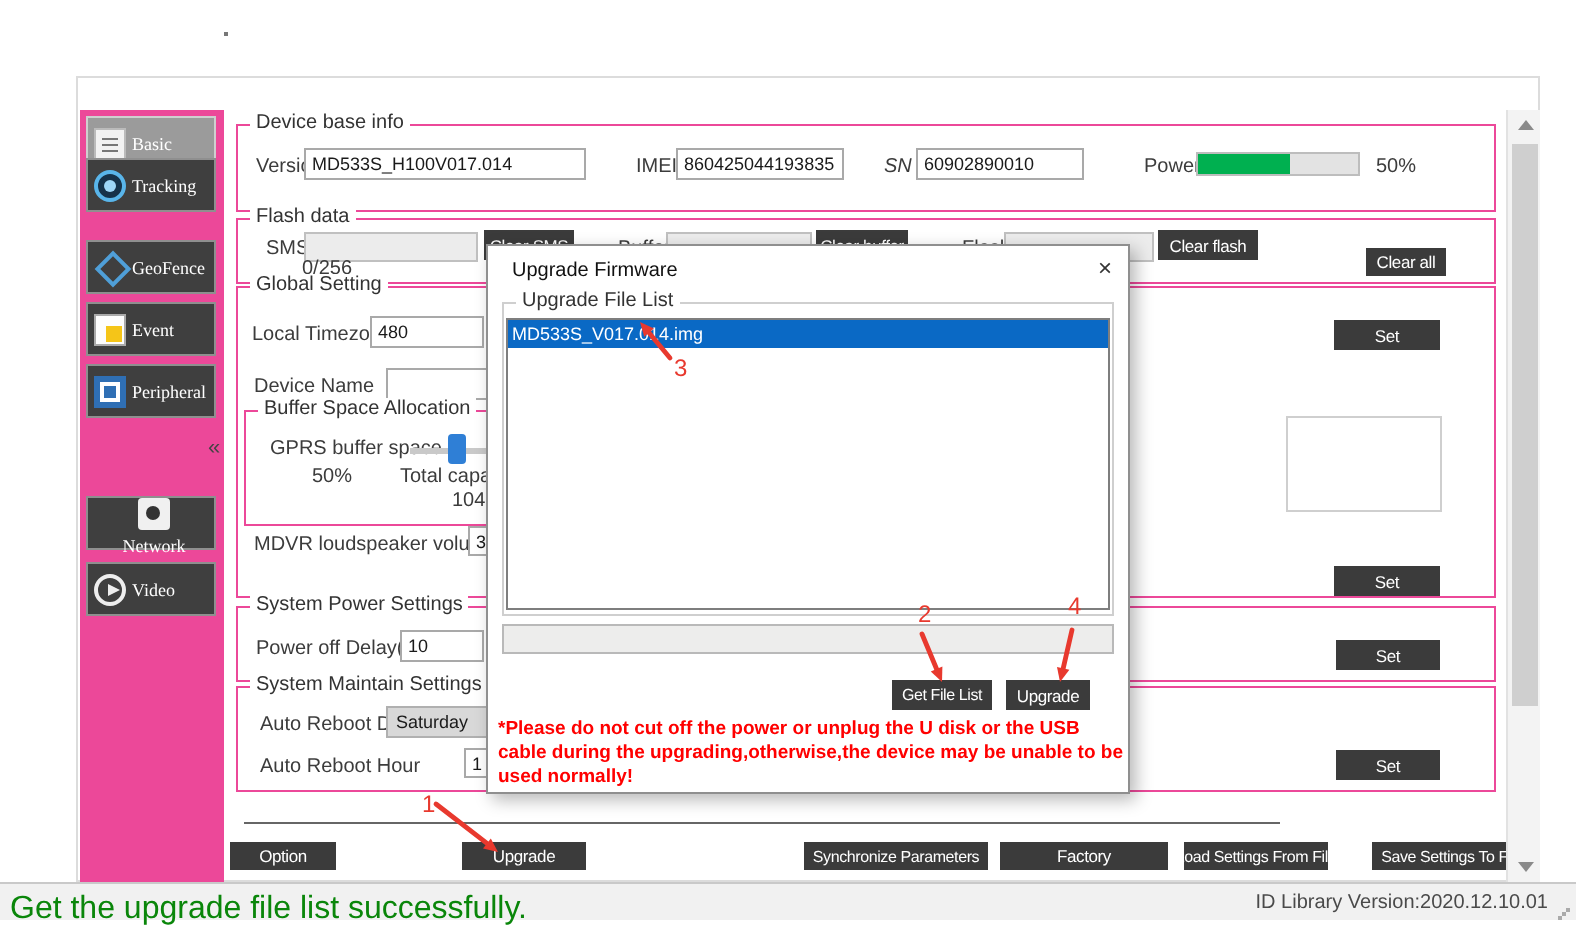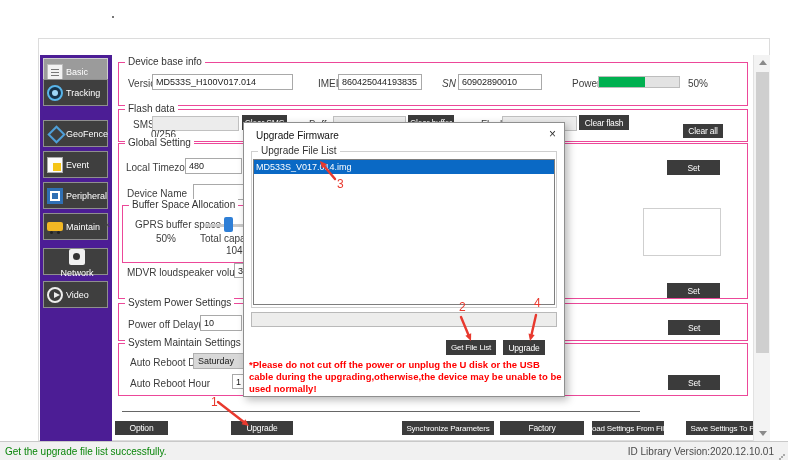--- a/index.html
+++ b/index.html
@@ -11,21 +11,21 @@
   .legend { position:absolute; top:-7px; left:6px; background:#fff; padding:0 3px; font-size:10px; color:#333; white-space:nowrap; }
   .grp { position:absolute; border:1px solid #ec4899; background:#fff; }
   .inp { position:absolute; border:1px solid #a9a9a9; background:#fff; font-size:9px; color:#1a1a1a; padding:2px 3px; overflow:hidden; white-space:nowrap; }
   .inp.gray { background:#ececec; border-color:#c0c0c0; }
   .btn { position:absolute; background:#3b3b3b; color:#fff; font-size:8.5px; display:flex; align-items:center; justify-content:center; cursor:pointer; white-space:nowrap; letter-spacing:-0.2px; }
   .window { position:absolute; left:38px; top:38px; width:732px; height:403px; background:#fff; border:1px solid #dcdcdc; }
   .titlebar { position:absolute; left:38px; top:36px; width:732px; height:17px; background:#fff; }
   .apptitle { position:absolute; left:57px; top:3px; font-size:9px; color:#9a9a9a; }
   .appicon { position:absolute; left:4px; top:3px; width:11px; height:11px; background:#3a3a3a; border-radius:2px; }
   .winctl { position:absolute; top:1px; width:16px; height:14px; color:#6d6d6d; font-size:10px; text-align:center; line-height:14px; cursor:pointer; }
-  .sidebar { position:absolute; left:40px; top:55px; width:72px; height:386px; background:#4c1d95; }
+  .sidebar { position:absolute; left:40px; top:55px; width:72px; height:386px; background:#ec4899;font-family:Liberation Serif, serif; }
   .sitem { position:absolute; left:3px; width:65px; height:27px; background:#3f3f3f; border:1px solid #8f8f8f; display:flex; align-items:center; gap:3px; padding-left:3px; cursor:pointer; }
   .sitem.sel { background:#9b9b9b; border-color:#cfcfcf; }
   .sitem span.tx { color:#fff; font-size:9px; }
   .ic { width:16px; height:16px; position:relative; flex:0 0 16px; }
   .ic-basic { background:#f2f2f2; border:1px solid #bbb; }
   .ic-basic::after { content:""; position:absolute; left:3px; right:3px; top:4px; height:1px; background:#777; box-shadow:0 3px 0 #777, 0 6px 0 #777; }
   .ic-tracking { border-radius:50%; border:2px solid #59b5ea; background:#16324a; }
   .ic-tracking::after { content:""; position:absolute; left:3px; top:3px; width:6px; height:6px; border-radius:50%; background:#9ed6f7; }
   .ic-geofence::after { content:""; position:absolute; left:2.5px; top:2.5px; width:9px; height:9px; border:2px solid #4f9fd8; transform:rotate(45deg); }
   .ic-event { background:#fdfdfd; border:1px solid #aaa; }
@@ -55,21 +55,21 @@
   .dlg-title { position:absolute; left:12px; top:7px; font-size:10px; color:#111; }
   .dlg-close { position:absolute; right:8px; top:4px; font-size:12px; color:#333; cursor:pointer; }
   .dlg-grp { position:absolute; left:7px; top:28px; width:306px; height:157px; border:1px solid #cfcfcf; }
   .dlg-list { position:absolute; left:9px; top:36px; width:302px; height:146px; border:1px solid #7e7e7e; background:#fff; overflow:hidden; }
   .dlg-row { height:14px; background:#0a69c5; color:#fff; font-size:9px; line-height:14px; padding-left:2px; cursor:pointer; white-space:nowrap; }
   .dlg-progress { position:absolute; left:7px; top:189px; width:306px; height:15px; background:#ededec; border:1px solid #b9b9b9; }
   .dlg-warning { position:absolute; left:5px; top:236px; width:314px; font-size:9.5px; font-weight:bold; color:#ff0000; line-height:12px; }
   .annum { position:absolute; color:#e8392e; font-size:12px; z-index:7; }
   .annsvg { position:absolute; left:0; top:0; width:788px; height:465px; z-index:6; pointer-events:none; }
   .statusbar { position:absolute; left:0; top:441px; width:788px; height:19px; background:#f1f1f1; border-top:1px solid #c9c9c9; }
-  .st-msg { position:absolute; left:5px; top:4px; font-size:10px; color:#0a860a; }
+  .st-msg { position:absolute; left:5px; top:4px; font-size:16px; color:#0a860a; }
   .st-ver { position:absolute; right:14px; top:4px; font-size:10px; color:#4a4a4a; }
   .grip { position:absolute; right:3px; bottom:4px; width:2px; height:2px; background:#aaa; box-shadow:-4px 4px 0 #aaa,-2px 2px 0 #aaa; }
   .straydot { position:absolute; left:112px; top:16px; width:2px; height:2px; background:#777; }
 </style>
 </head>
 <body>
 
 <div class="page">
 
   <div class="straydot"></div>
@@ -97,24 +97,20 @@
       <span class="ic ic-geofence"></span>
       <span class="tx">GeoFence</span>
     </div>
     <div class="sitem" style="top:96px;">
       <span class="ic ic-event"></span>
       <span class="tx">Event</span>
     </div>
     <div class="sitem" style="top:127px;">
       <span class="ic ic-peripheral"></span>
       <span class="tx">Peripheral</span>
-    </div>
-    <div class="sitem" style="top:158px;">
-      <span class="ic ic-maintain"></span>
-      <span class="tx">Maintain</span>
     </div>
     <div class="sitem" style="top:193px;flex-direction:column;">
       <span class="ic ic-network"></span>
       <span class="tx">Network</span>
     </div>
     <div class="sitem" style="top:226px;">
       <span class="ic ic-video"></span>
       <span class="tx">Video</span>
     </div>
   </div>

